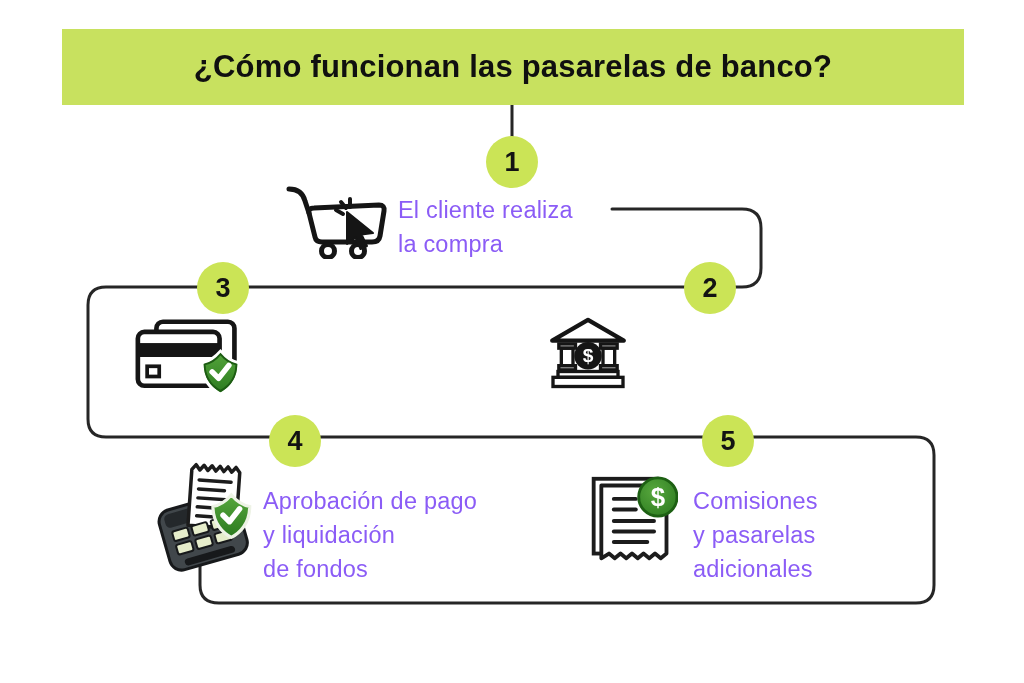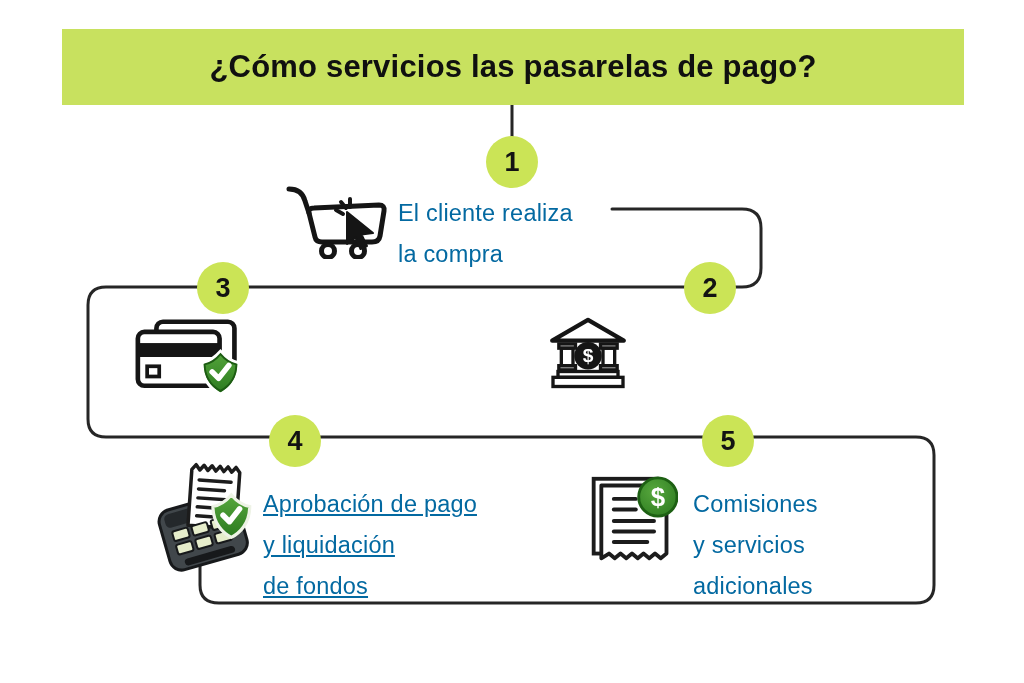--- a/index.html
+++ b/index.html
@@ -34,43 +34,43 @@
   .b4{left:269px;top:415px;}
   .b5{left:702px;top:415px;}
   .icon{position:absolute;z-index:2;display:block;}
   .i1{left:284px;top:181px;}
   .i2{left:548px;top:316px;}
   .i3{left:134px;top:318px;}
   .i4{left:150px;top:457px;}
   .i5{left:586px;top:473px;}
   .step-label{
     position:absolute;z-index:2;margin:0;
-    font-size:23.5px;line-height:41px;color:#0369a1;
+    font-size:23.5px;line-height:34px;color:#8b5cf6;
     white-space:pre-line;letter-spacing:.2px;
   }
   .t1{left:398px;top:193px;}
   .t2{left:636px;top:324px;}
   .t3{left:237px;top:324px;}
-  .t4{left:263px;top:484px;text-decoration:underline;}
+  .t4{left:263px;top:484px;}
   .t5{left:693px;top:484px;}
 </style>
 </head>
 <body>
 
 <div class="canvas">
 
   <svg class="connectors" width="1024" height="683" viewBox="0 0 1024 683">
     <g fill="none" stroke="#262626" stroke-width="3" stroke-linecap="round">
       <path d="M512 104 V140"></path>
       <path d="M612 209 H742 Q761 209 761 228 V268 Q761 287 742 287 H106 Q88 287 88 305 V419 Q88 437 106 437 H916 Q934 437 934 455 V585 Q934 603 916 603 H219 Q200 603 200 585 V566"></path>
     </g>
   </svg>
 
   <header class="banner">
-    <h1>¿Cómo servicios las pasarelas de pago?</h1>
+    <h1>¿Cómo funcionan las pasarelas de banco?</h1>
   </header>
 
   <div class="badge b1">
       <span>1</span>
     </div>
   <div class="badge b2">
       <span>2</span>
     </div>
   <div class="badge b3">
       <span>3</span>
@@ -203,16 +203,16 @@
         <line x1="29" y1="38" x2="52" y2="38"></line>
         <line x1="29" y1="50" x2="71" y2="50"></line>
         <line x1="29" y1="61" x2="71" y2="61"></line>
         <line x1="29" y1="72" x2="64" y2="72"></line>
       </g>
       <circle cx="75" cy="25" r="20" fill="url(#g-coin5)" stroke="#1d6013" stroke-width="3"></circle>
       <text x="75" y="34" text-anchor="middle" fill="#ffffff" style="font-family:'Liberation Sans',sans-serif;font-size:27px;font-weight:700;">$</text>
     </svg>
   </span>
   <p class="step-label t5">Comisiones
-y servicios
+y pasarelas
 adicionales</p>
 
 </div>
 
 </body></html>

